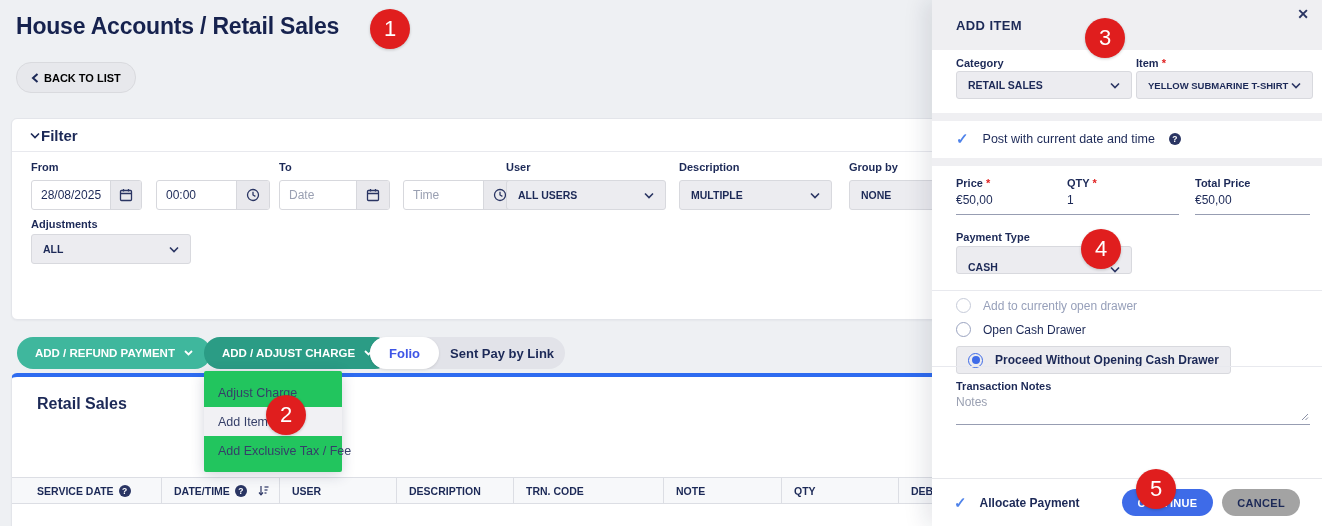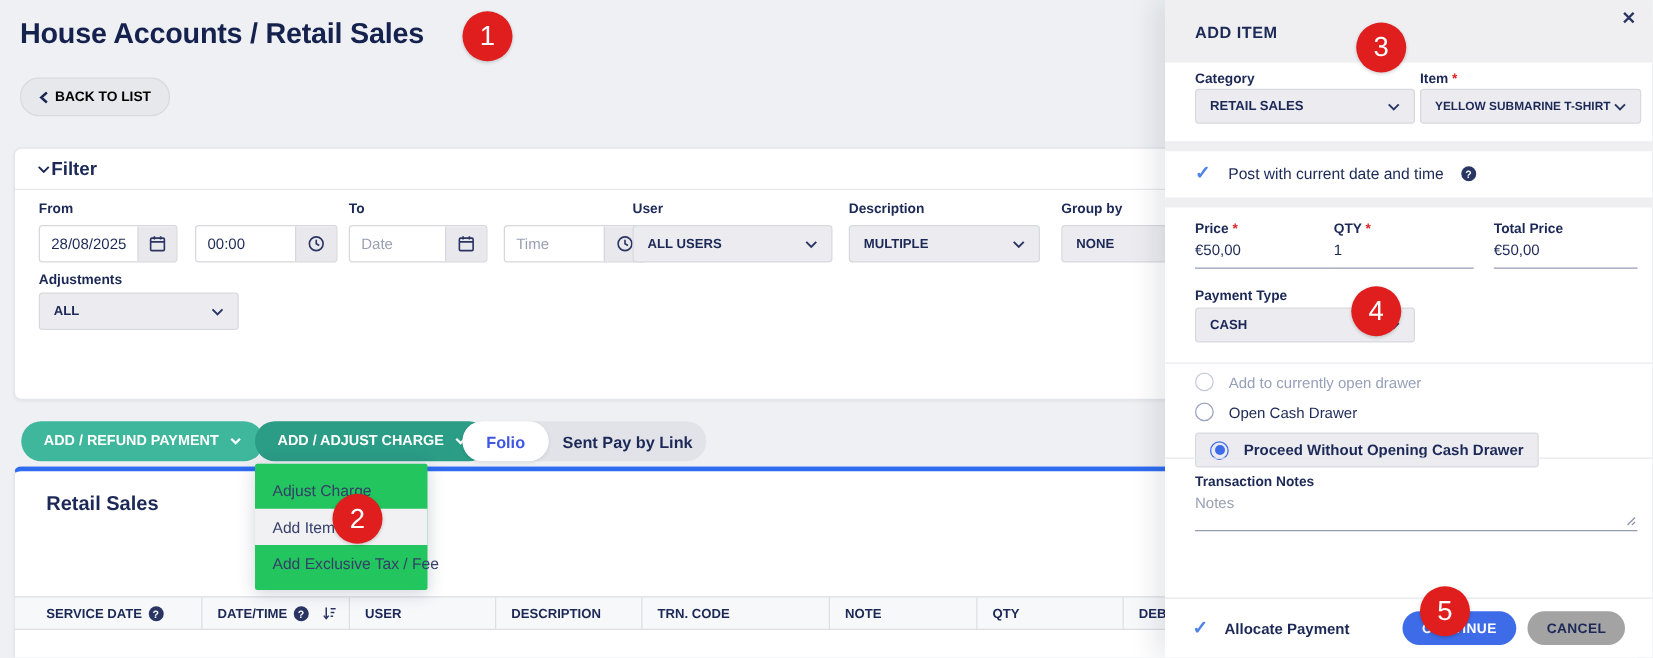--- a/index.html
+++ b/index.html
@@ -313,21 +313,21 @@
     <span>QTY</span>
     <span class="star">*</span>
   </div>
   <div class="lbl" style="left:263px; top:177px;">Total Price</div>
 
   <div class="ufield" style="left:24px; top:193px; width:111px;">€50,00</div>
   <div class="ufield" style="left:135px; top:193px; width:112px;">1</div>
   <div class="ufield" style="left:263px; top:193px; width:115px;">€50,00</div>
 
   <div class="lbl" style="left:24px; top:231px;">Payment Type</div>
-  <div class="sel" style="left:24px; top:246px; width:176px;">
+  <div class="sel" style="left:24px; top:246px; width:176px;align-items:flex-end;">
     <span>CASH</span>
     <span>
       <svg width="10" height="7" viewBox="0 0 10 7">
           <polyline points="1,1.5 5,5.5 9,1.5" fill="none" stroke="#2a3563" stroke-width="1.6"></polyline>
         </svg>
     </span>
   </div>
 
   <div class="divline" style="top:290px;"></div>
 

